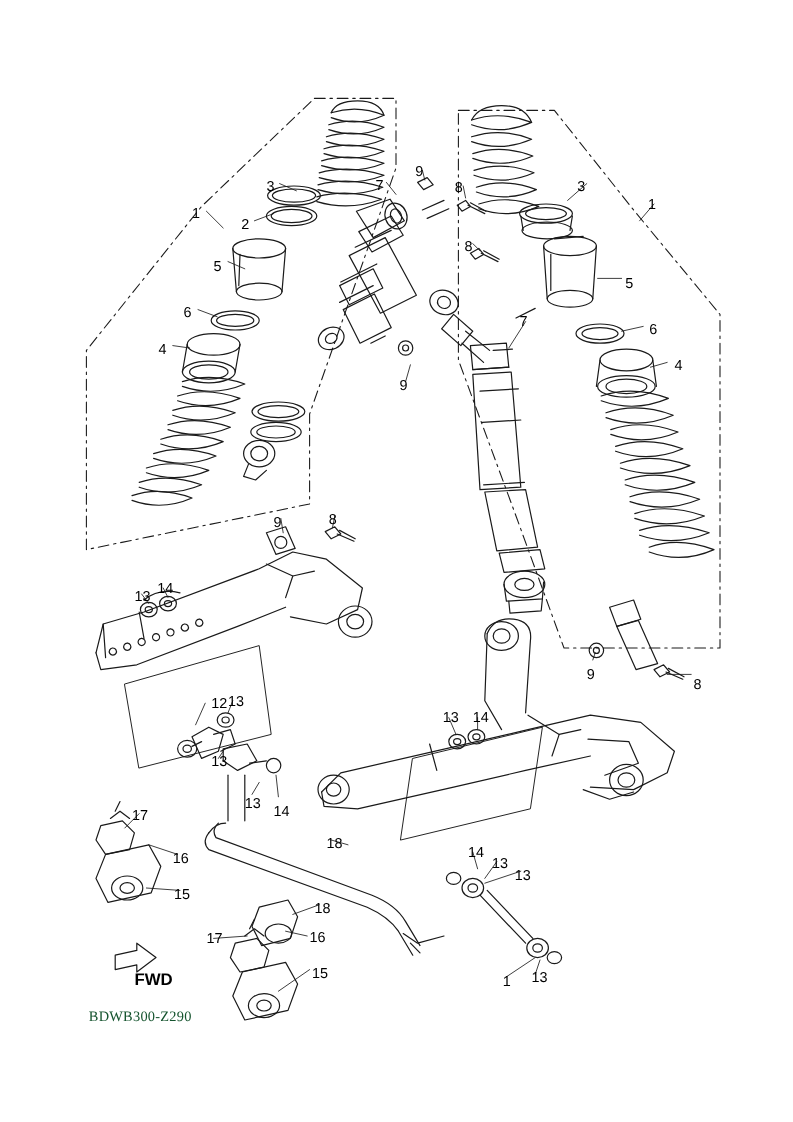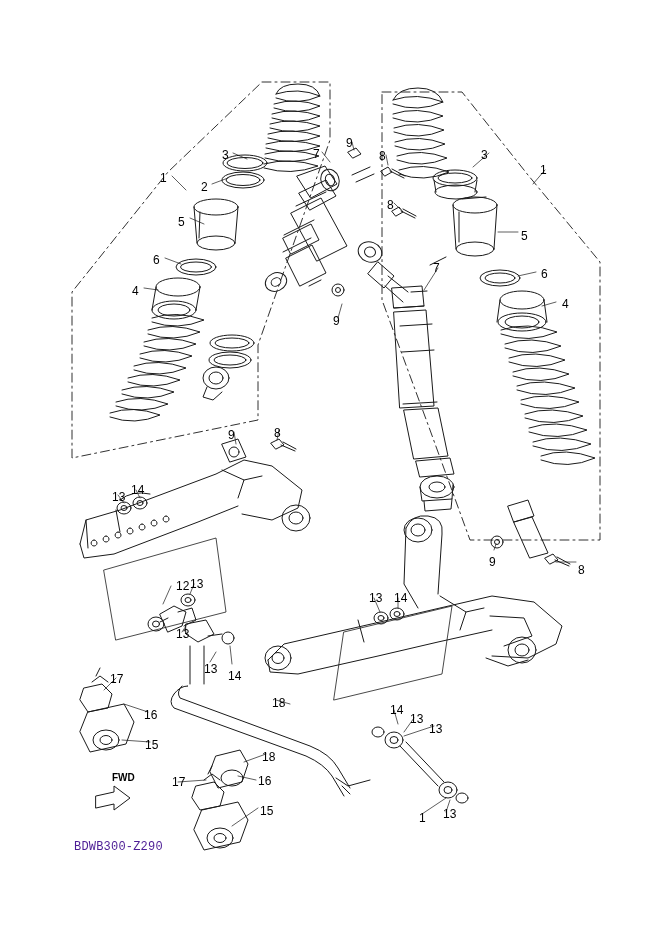--- a/index.html
+++ b/index.html
@@ -27,31 +27,31 @@
     font-family: "Liberation Sans", sans-serif;
     font-size: 12px;
     color: #000000;
     line-height: 1;
     white-space: nowrap;
   }
   .part-code {
     position: absolute;
     left: 74px;
     top: 840px;
-    font-family: Liberation Mono, monospace;
+    font-family: Liberation Serif, serif;
     font-size: 12px;
     letter-spacing: 0.2px;
-    color: #4c1d95;
+    color: #14532d;
   }
   .fwd-label {
     position: absolute;
     left: 112px;
-    top: 772px;
+    top: 808px;
     font-family: "Liberation Sans", sans-serif;
-    font-size: 10px;
+    font-size: 14px;
     font-weight: bold;
     color: #000000;
   }
 </style>
 </head>
 <body>
 
 <div id="page">
 
   <svg id="diagram-svg" viewBox="0 0 661 935">

